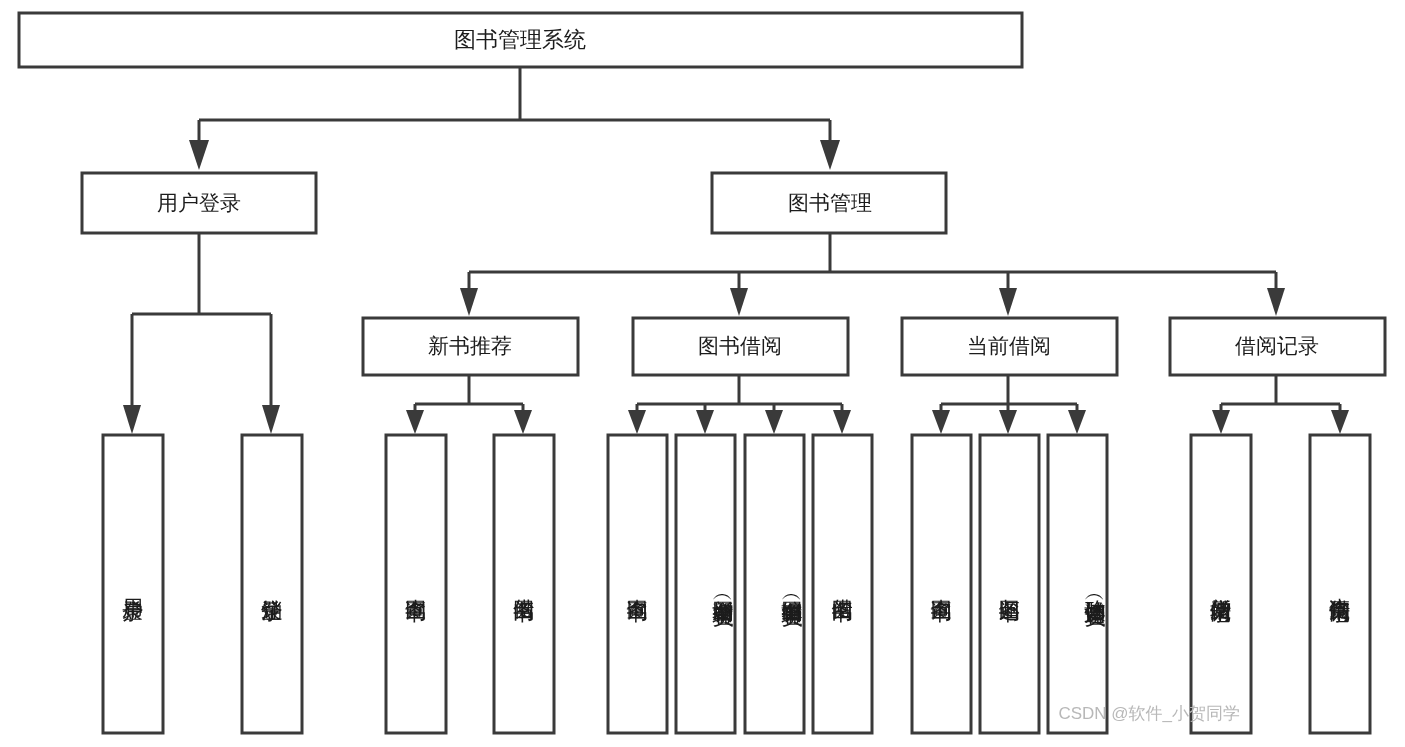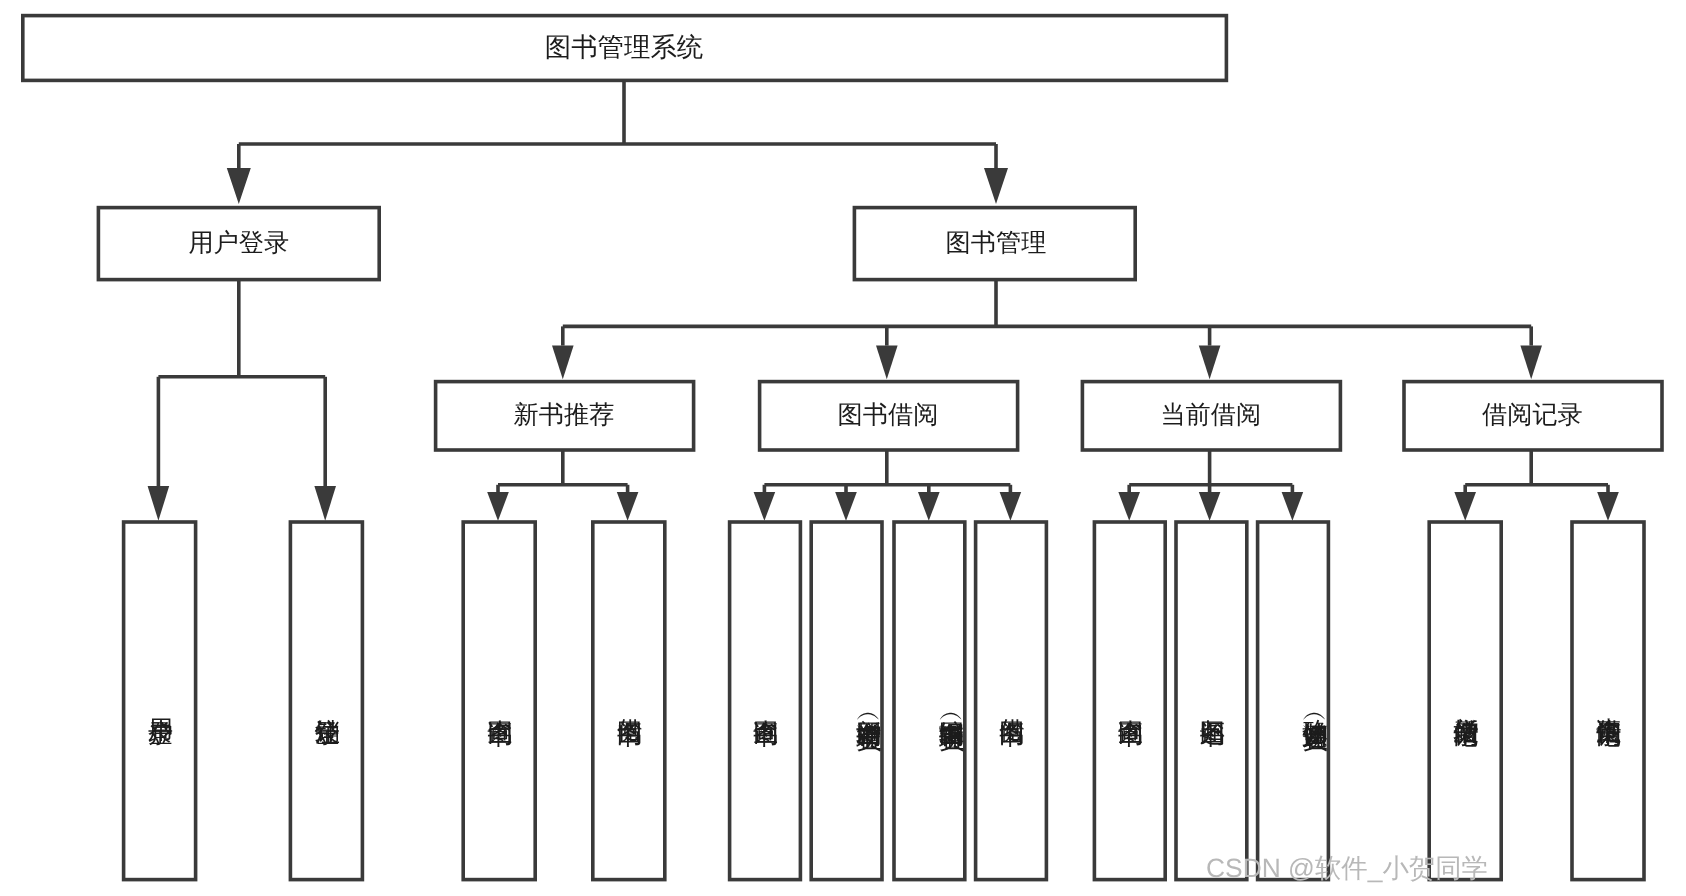--- a/index.html
+++ b/index.html
@@ -68,23 +68,23 @@
     display: flex;
     align-items: center;
     justify-content: center;
     white-space: nowrap;
     pointer-events: none;
     user-select: none;
   }
   .watermark {
     position: absolute;
     right: 12px;
-    bottom: 8px;
-    font-family: "Liberation Sans", "DejaVu Sans", sans-serif;
-    font-size: 22px;
+    bottom: 22px;
+    font-family: "Liberation Sans", "DejaVu Sans", sans-serif;
+    font-size: 17px;
     color: #b8b8b8;
     white-space: nowrap;
     user-select: none;
   }
 </style>
 </head>
 <body>
 
 <div id="diagram-root">
 

